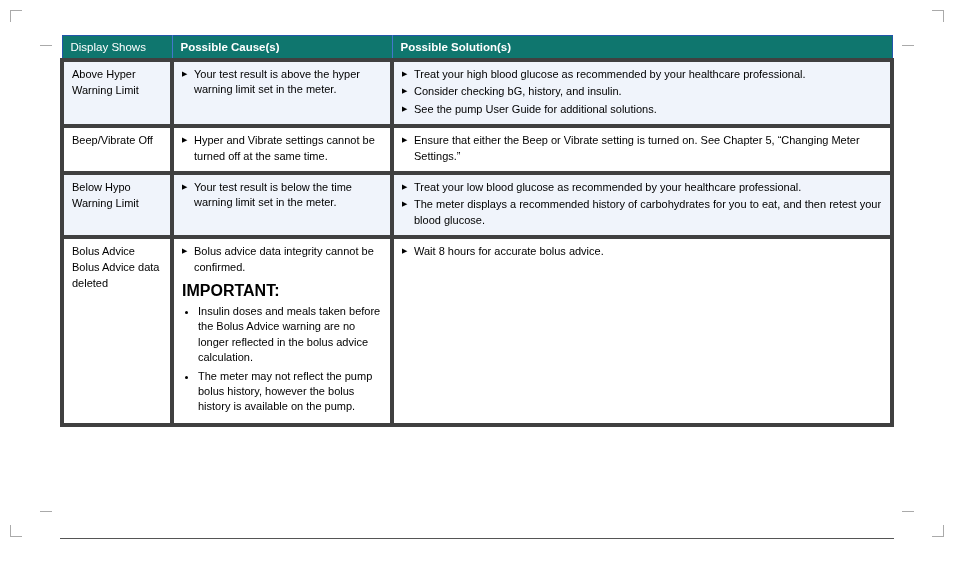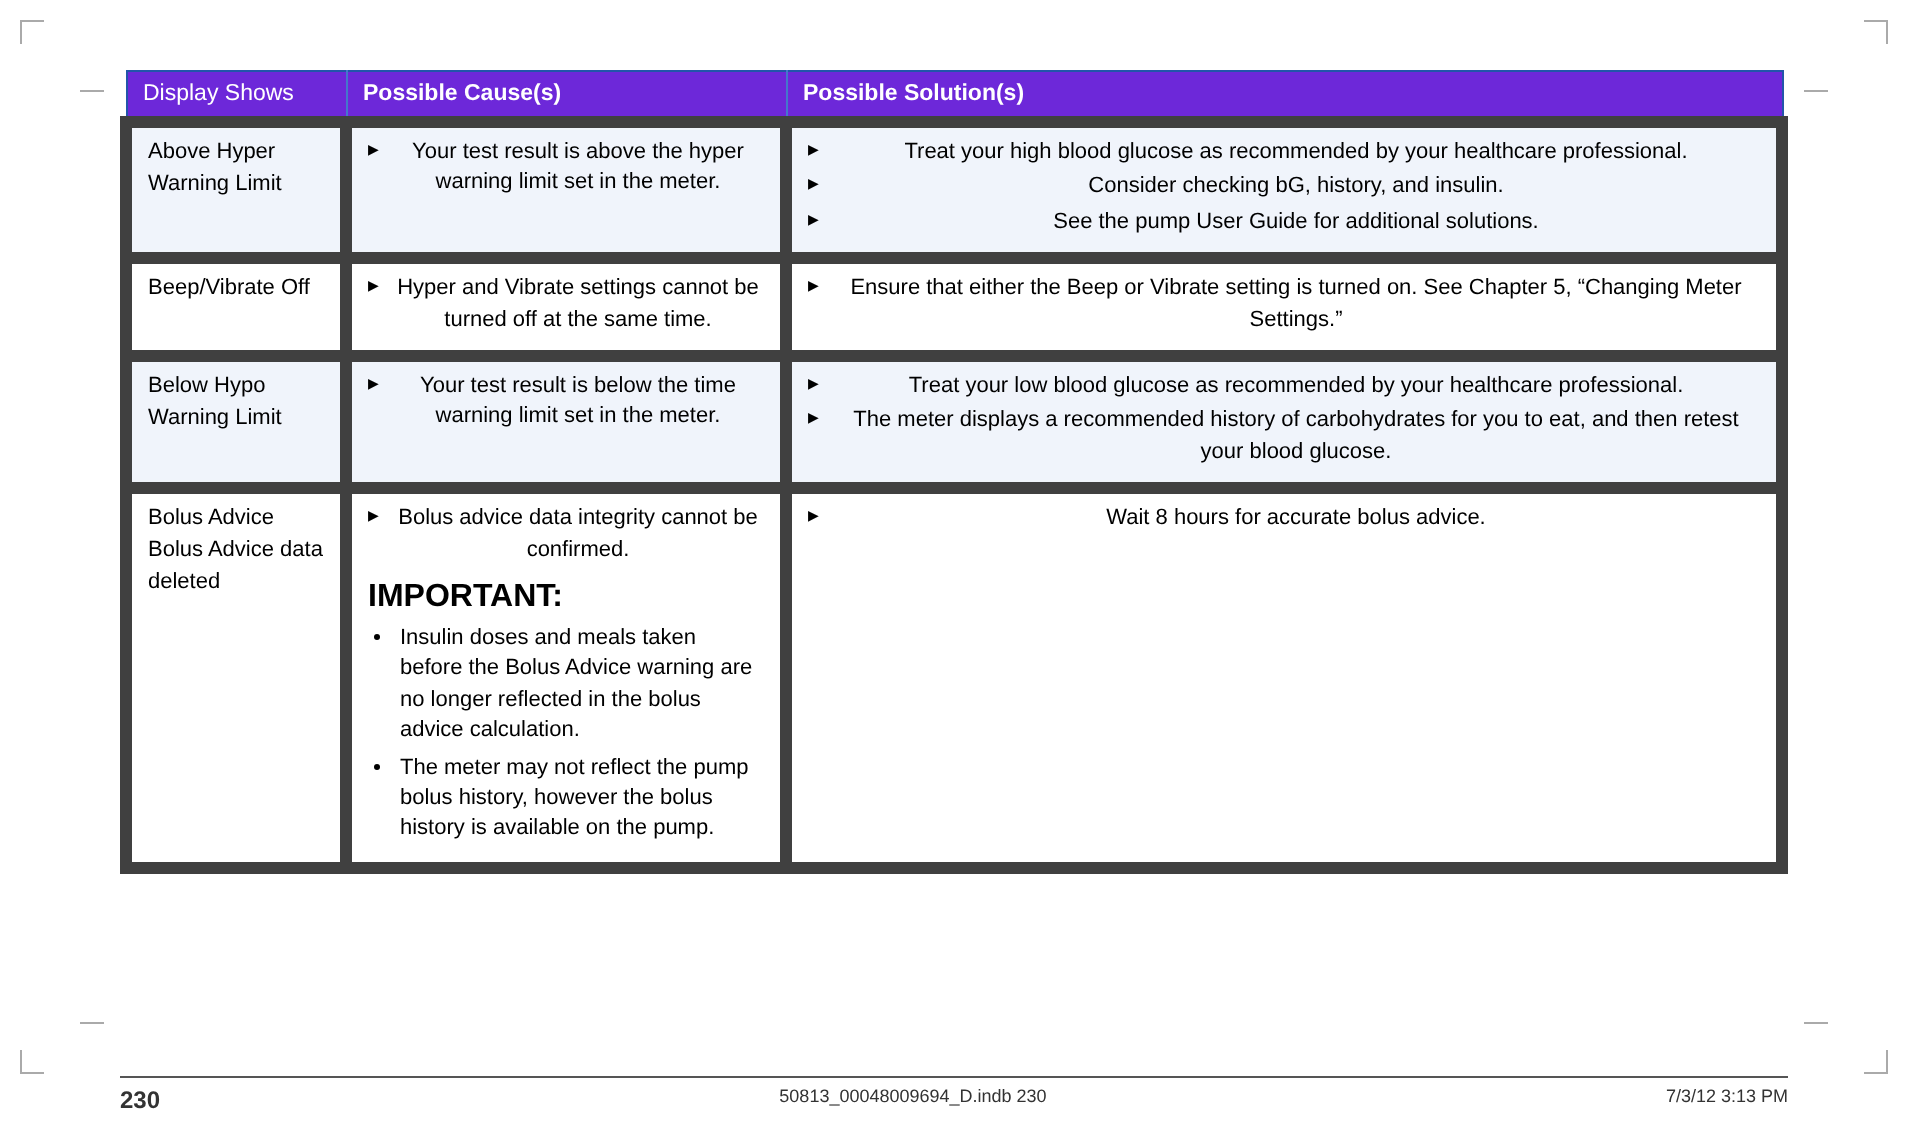--- a/index.html
+++ b/index.html
@@ -46,37 +46,37 @@
     .side-mark.bottom-right { bottom: 55px; right: 40px; width: 12px; height: 1px; }
 
     table {
       width: 100%;
       border-collapse: collapse;
       margin-top: 15px;
       border: 1.5px solid #2255aa;
     }
 
     thead tr th {
-      background-color: #6d28d9;
+      background-color: #0f766e;
       color: #ffffff;
       font-weight: bold;
       padding: 5px 8px;
       text-align: left;
       font-size: 11.5px;
       border-right: 1px solid #4477cc;
     }
 
     thead tr th:last-child {
       border-right: none;
     }
 
     tbody tr td {
       padding: 5px 8px;
       vertical-align: top;
-      border: 6px solid #404040;
+      border: 4px solid #404040;
       font-size: 11px;
       line-height: 1.45;
     }
 
     tbody tr:nth-child(odd) {
       background-color: #f0f4fb;
     }
     tbody tr:nth-child(even) {
       background-color: #ffffff;
     }
@@ -98,21 +98,20 @@
       list-style: none;
       padding: 0;
       margin: 0;
     }
 
     ul.bullet-list li {
       padding-left: 12px;
       position: relative;
       margin-bottom: 2px;
       line-height: 1.4;
-      text-align: center;
     }
 
     ul.bullet-list li::before {
       content: "▶";
       position: absolute;
       left: 0;
       font-size: 7px;
       top: 2px;
       color: #000;
     }
@@ -267,21 +266,14 @@
           <ul class="bullet-list">
             <li>Wait 8 hours for accurate bolus advice.</li>
           </ul>
         </td>
       </tr>
     </tbody>
   </table>
 
   <div class="footer-bar"></div>
 
-  <div class="page-footer">
-    <div class="footer-info">
-      <span class="page-number">230</span>
-      <span>50813_00048009694_D.indb   230</span>
-      <span>7/3/12   3:13 PM</span>
-    </div>
-  </div>
 
 </div>
 
 </body></html>

